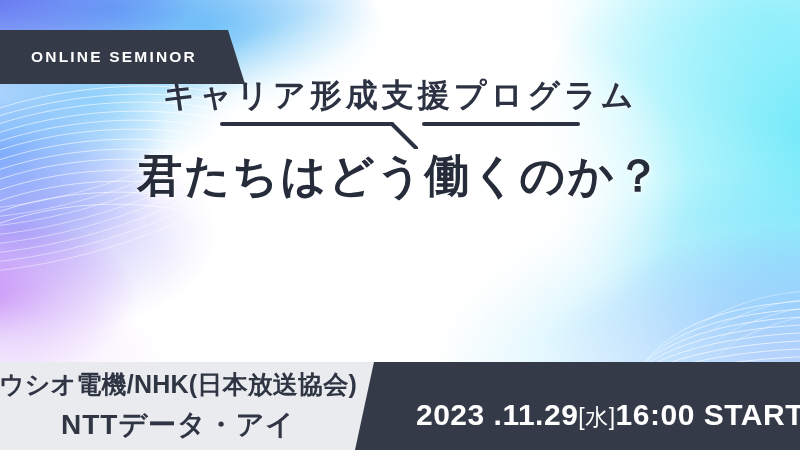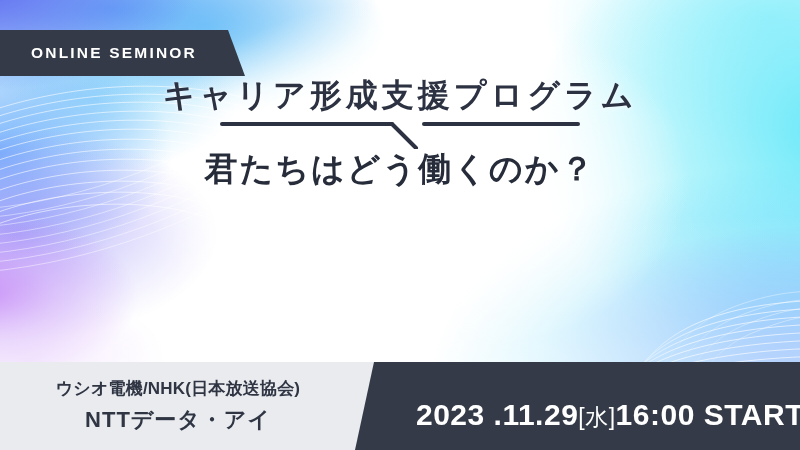--- a/index.html
+++ b/index.html
@@ -67,21 +67,21 @@
     pointer-events: none;
   }
   .waves svg { display: block; width: 800px; height: 450px; }
 
   
   .badge {
     position: absolute;
     left: 0;
     top: 30px;
     width: 245px;
-    height: 46px;
+    height: 54px;
     background: #343a47;
     clip-path: polygon(0 0, 228px 0, 245px 100%, 0 100%);
     display: flex;
     align-items: center;
     z-index: 6;
   }
   .badge-label {
     color: #ffffff;
     font-size: 15.5px;
     font-weight: 700;
@@ -111,21 +111,21 @@
   .rule {
     position: relative;
     width: 360px;
     height: 30px;
     margin: 6px auto 0;
   }
   .rule svg { display: block; }
 
   .main-title {
     font-family: "Liberation Serif", "DejaVu Serif", serif;
-    font-size: 33px;
+    font-size: 45px;
     font-weight: 700;
     color: #262c3a;
     letter-spacing: 2px;
     line-height: 1.12;
     margin-top: 2px;
     text-shadow: 0 2px 9px rgba(255,255,255,0.92), 0 0 2px rgba(255,255,255,0.9);
   }
   .tagline {
     font-family: "Liberation Serif", "DejaVu Serif", serif;
     font-size: 23px;
@@ -167,28 +167,28 @@
     height: 88px;
     display: flex;
     flex-direction: column;
     align-items: center;
     justify-content: center;
     gap: 5px;
     z-index: 2;
   }
   .org-line-1 {
     color: #2f3543;
-    font-size: 17px;
+    font-size: 25px;
     font-weight: 700;
     letter-spacing: 0.2px;
     white-space: nowrap;
   }
   .org-line-2 {
     color: #2f3543;
-    font-size: 22px;
+    font-size: 28px;
     font-weight: 700;
     letter-spacing: 1px;
     white-space: nowrap;
   }
   .date-block {
     position: absolute;
     left: 386px;
     top: 9px;
     height: 88px;
     display: flex;

